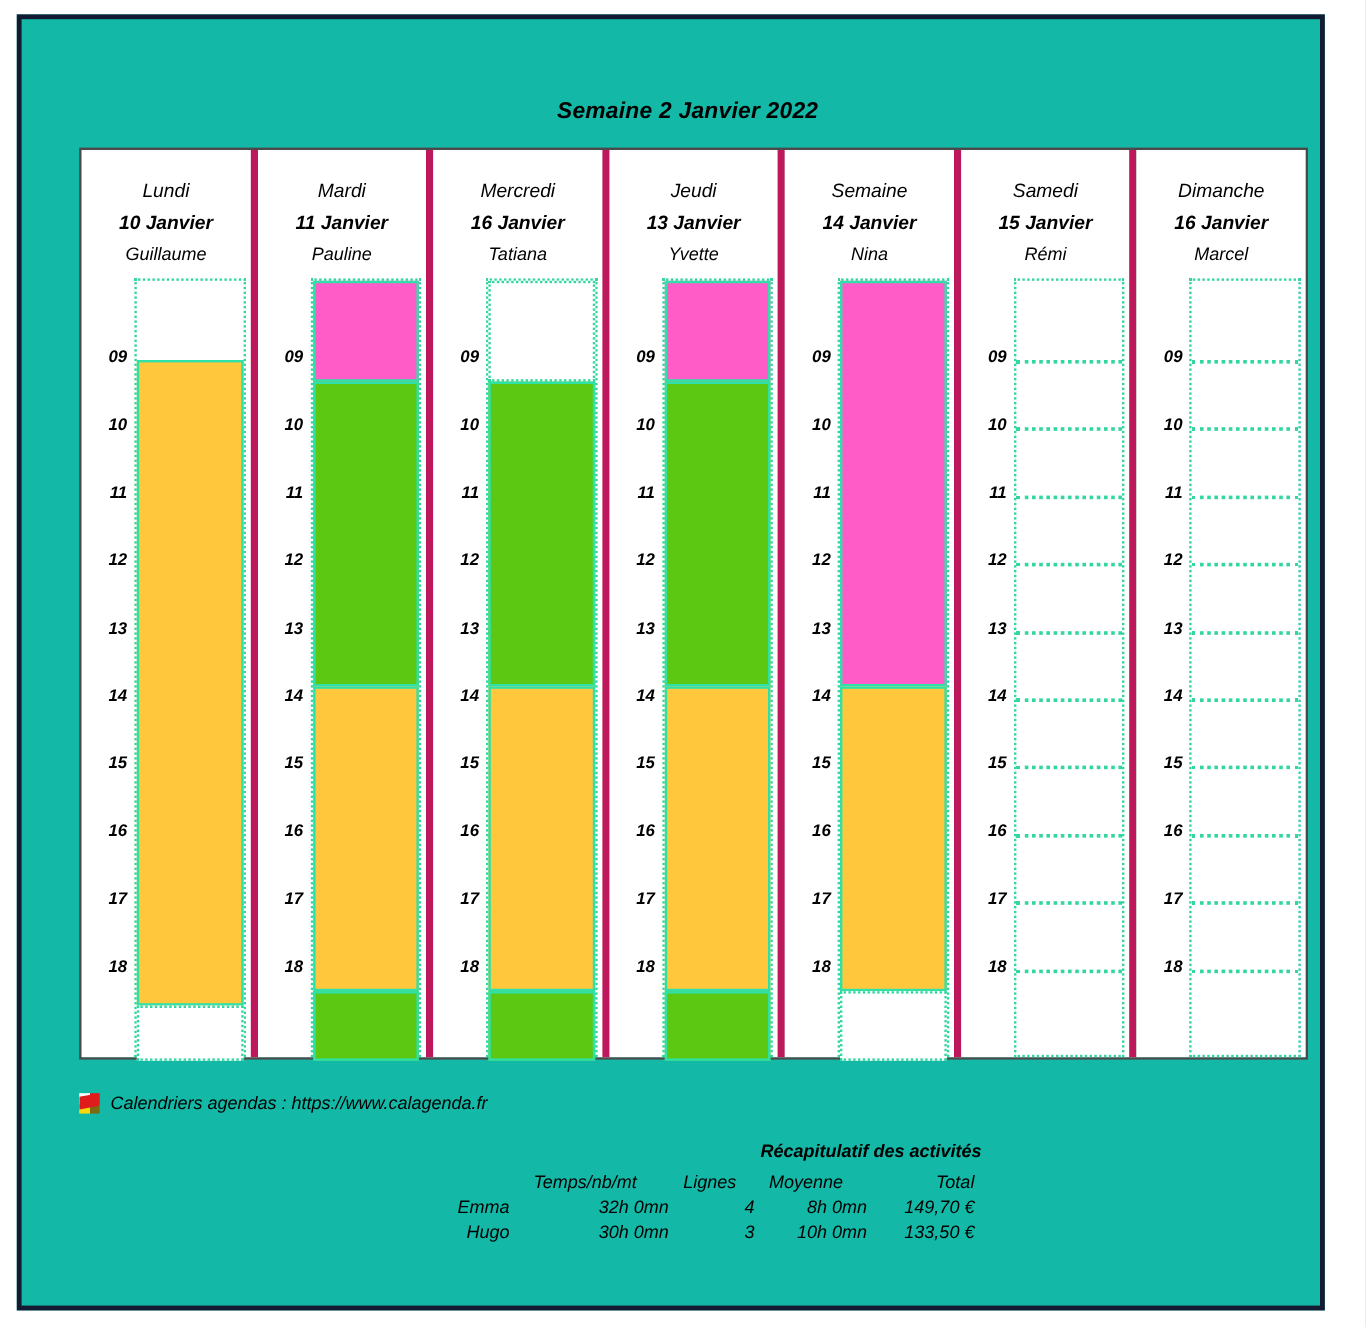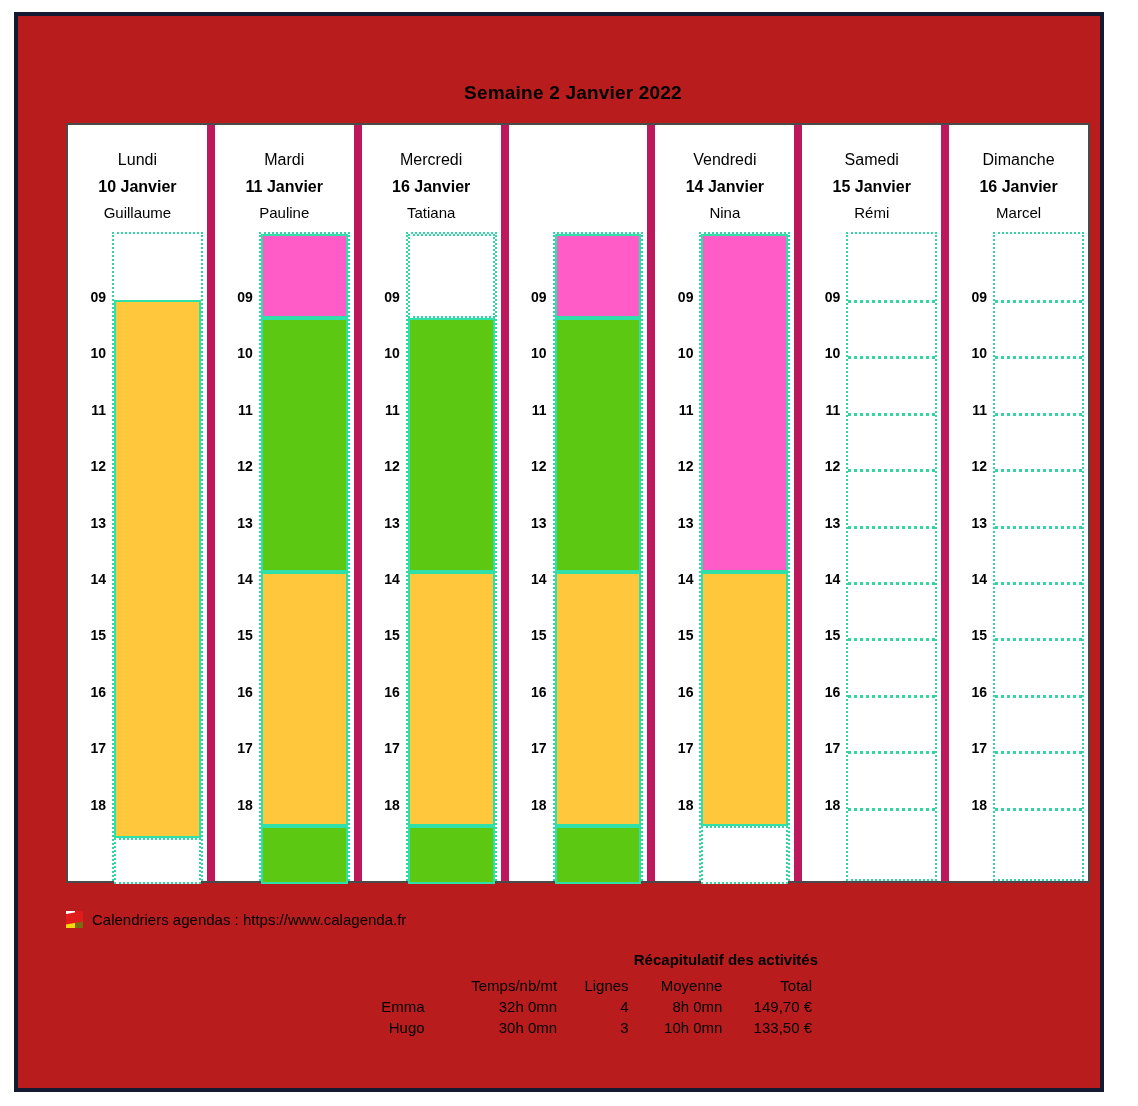--- a/index.html
+++ b/index.html
@@ -18,21 +18,22 @@
 
   
   #page-frame {
     position: absolute;
     left: 14px;
     top: 12px;
     width: 1090px;
     height: 1080px;
     border: 4px solid #151a33;
     box-sizing: border-box;
-    background: #b91c1c;
+    background: #14b8a6;
+    font-style: italic;
   }
 
   
   #doc-title {
     position: absolute;
     left: 0;
     top: 66px;
     width: 1110px;
     text-align: center;
     font-size: 19px;
@@ -48,21 +49,21 @@
     width: 1024px;
     height: 760px;
     border: 2px solid #4a4a4a;
     box-sizing: border-box;
     display: flex;
   }
   .day-col {
     flex: 1 1 0;
     position: relative;
     box-sizing: border-box;
-    border-right: 8px solid #be185d;
+    border-right: 6px solid #be185d;
     background: #ffffff;
   }
   .day-col:last-child { border-right: none; }
 
   .day-head {
     position: absolute;
     left: 0; top: 0; right: 0;
     height: 107px;
     text-align: center;
     padding-top: 22px;
@@ -186,21 +187,21 @@
     border-collapse: collapse;
     width: 100%;
     font-size: 15px;
   }
   #summary-table th,
   #summary-table td {
     padding: 2px 6px;
     white-space: nowrap;
     font-weight: normal;
   }
-  #summary-table th { text-align: right; }
+  #summary-table th { text-align: left; }
   #summary-table th.c-name { text-align: left; }
   #summary-table td.c-name { text-align: right; padding-right: 14px; margin-top: 44px; }
   #summary-table td.c-num  { text-align: right; }
   #summary-table .c-total  { text-align: right; }
 </style>
 </head>
 <body>
 
 <div id="page-frame">
 
@@ -310,20 +311,25 @@
             <div class="hour-line" style="top: 517.2px;"></div>
             <div class="hour-line" style="top: 573.6px;"></div>
             <div class="event blank" style="top: 0px; height: 84px;"></div>
             <div class="event green" style="top: 84px; height: 254px;"></div>
             <div class="event orange" style="top: 338px; height: 254px;"></div>
             <div class="event green" style="top: 592px; height: 58px;"></div>
           </div>
         </div>
       </div>
       <div class="day-col">
+        <div class="day-head">
+          <div class="day-name">Jeudi</div>
+          <div class="day-date">13 Janvier</div>
+          <div class="day-person">Yvette</div>
+        </div>
         <div class="time-area">
           <div class="hour-gutter">
             <div class="hour-label" style="top: 66px;">09</div>
             <div class="hour-label" style="top: 122.4px;">10</div>
             <div class="hour-label" style="top: 178.8px;">11</div>
             <div class="hour-label" style="top: 235.2px;">12</div>
             <div class="hour-label" style="top: 291.6px;">13</div>
             <div class="hour-label" style="top: 348px;">14</div>
             <div class="hour-label" style="top: 404.4px;">15</div>
             <div class="hour-label" style="top: 460.8px;">16</div>
@@ -343,21 +349,21 @@
             <div class="hour-line" style="top: 573.6px;"></div>
             <div class="event pink" style="top: 0px; height: 84px;"></div>
             <div class="event green" style="top: 84px; height: 254px;"></div>
             <div class="event orange" style="top: 338px; height: 254px;"></div>
             <div class="event green" style="top: 592px; height: 58px;"></div>
           </div>
         </div>
       </div>
       <div class="day-col">
         <div class="day-head">
-          <div class="day-name">Vendredi</div>
+          <div class="day-name">Semaine</div>
           <div class="day-date">14 Janvier</div>
           <div class="day-person">Nina</div>
         </div>
         <div class="time-area">
           <div class="hour-gutter">
             <div class="hour-label" style="top: 66px;">09</div>
             <div class="hour-label" style="top: 122.4px;">10</div>
             <div class="hour-label" style="top: 178.8px;">11</div>
             <div class="hour-label" style="top: 235.2px;">12</div>
             <div class="hour-label" style="top: 291.6px;">13</div>

